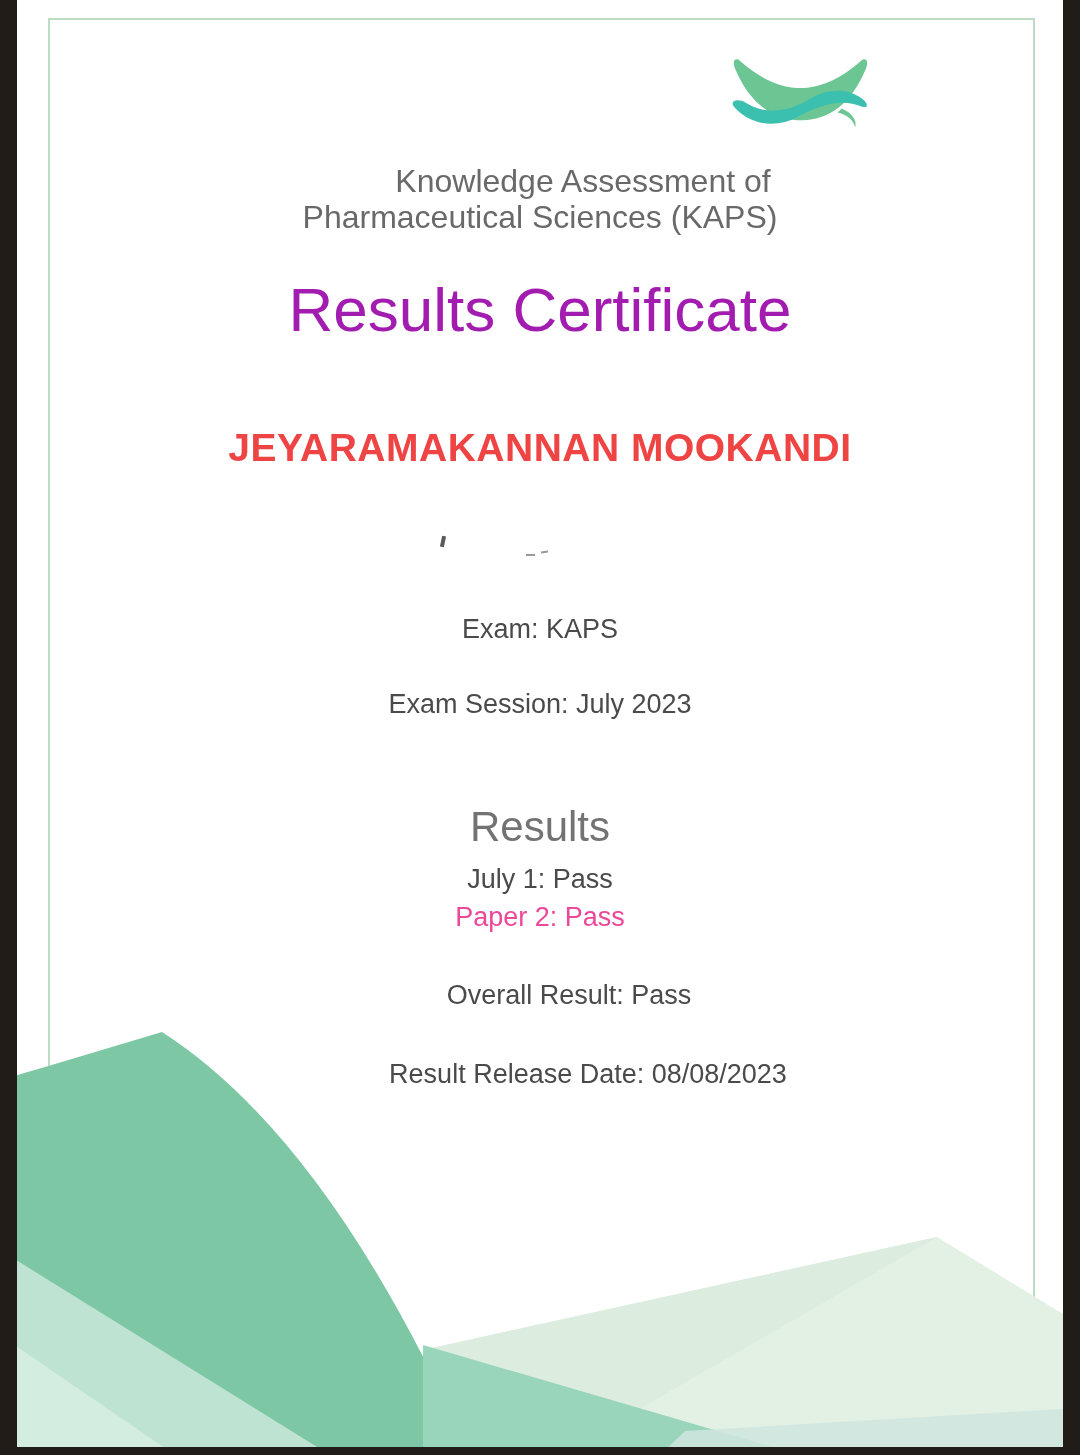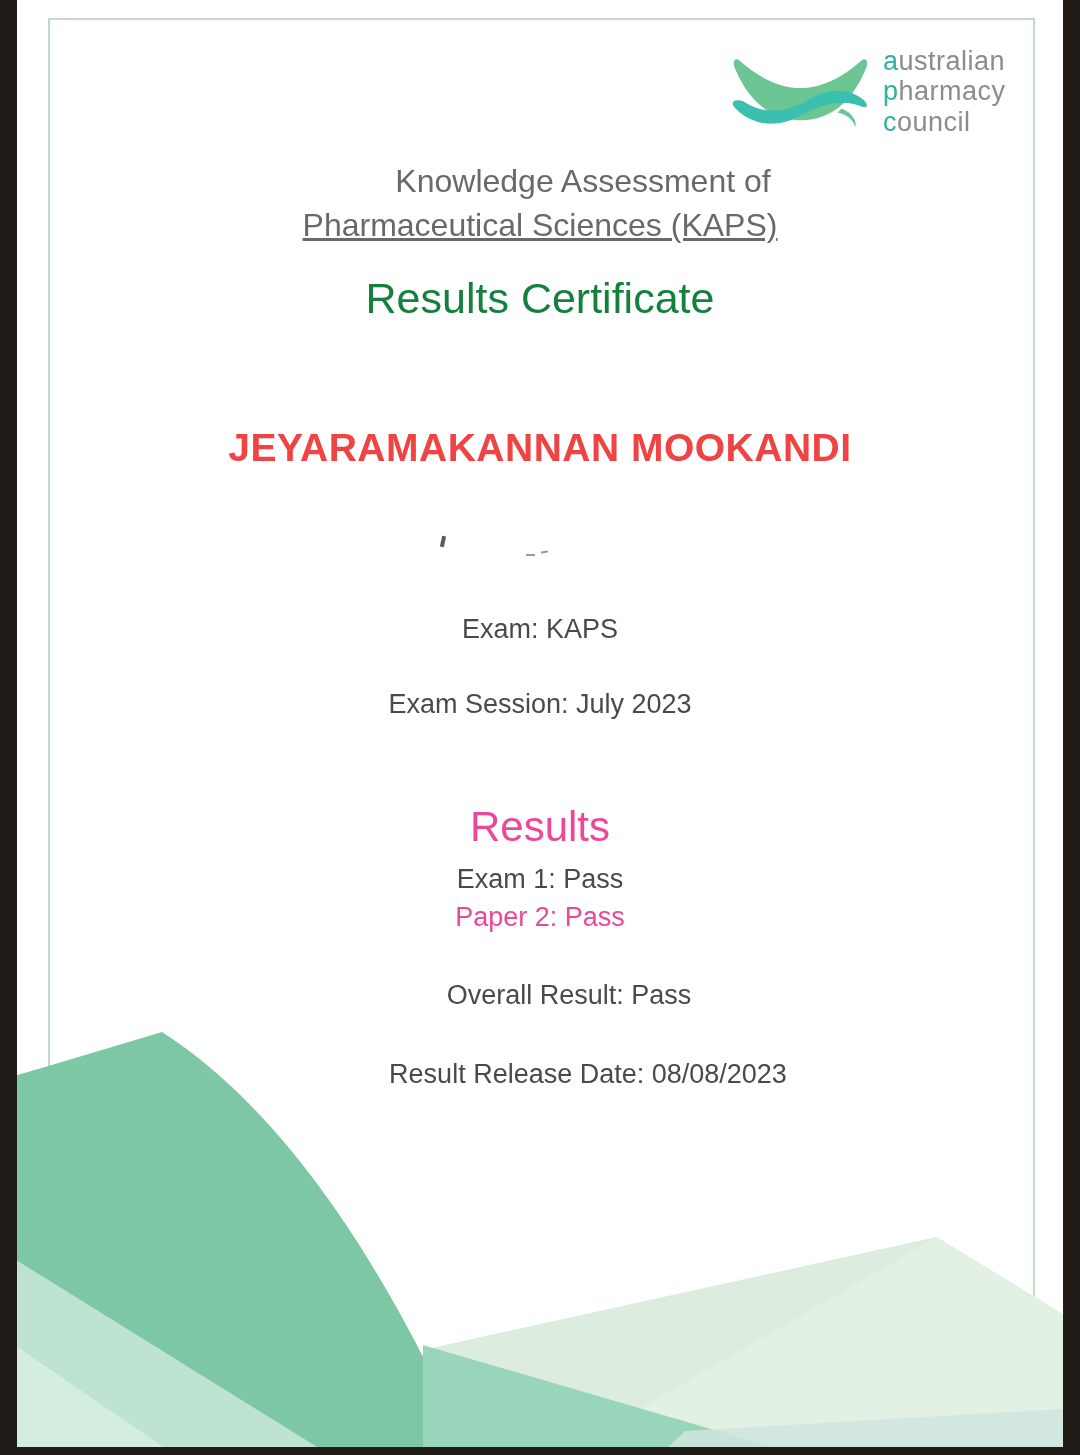--- a/index.html
+++ b/index.html
@@ -21,26 +21,26 @@
   
   .shapes{position:absolute;left:0;top:0;width:1080px;height:1455px;z-index:2;pointer-events:none;}
   
   .logo{position:absolute;top:44px;left:728px;width:300px;height:95px;z-index:3;display:flex;align-items:center;}
   .logo-mark{width:145px;height:88px;flex:0 0 auto;}
   .logo-text{margin-left:10px;font-size:27px;line-height:1.12;color:#8c8c8c;letter-spacing:0.5px;}
   .logo-text .ini{color:#2eb3a2;}
   
   .tline{position:absolute;left:0;width:100%;text-align:center;z-index:3;}
   .program1{top:163px;font-size:32px;color:#696969;padding-left:43px;}
-  .program2{top:207px;font-size:32px;color:#696969;text-decoration:underline;}
-  .cert-title{top:274px;font-size:43px;color:#15803d;}
+  .program2{top:199px;font-size:32px;color:#696969;}
+  .cert-title{top:274px;font-size:62px;color:#a21caf;}
   .cand-name{top:426px;font-size:39px;font-weight:bold;color:#ef4444;letter-spacing:0.5px;}
   .exam{top:614px;font-size:27px;color:#4a4a4a;}
   .session{top:689px;font-size:27px;color:#4a4a4a;text-align:center;}
-  .results-h{top:803px;font-size:42px;color:#ec4899;}
+  .results-h{top:803px;font-size:42px;color:#737373;}
   .paper1{top:864px;font-size:27px;color:#4a4a4a;}
   .paper2{top:902px;font-size:27px;color:#ec4899;}
   .overall{top:980px;font-size:27px;color:#4a4a4a;margin-left:29px;}
   .release{top:1059px;font-size:27px;color:#4a4a4a;margin-left:48px;}
   
   .redact{position:absolute;z-index:3;background:#5a5a5a;}
   .r1{left:441px;top:536px;width:4px;height:11px;transform:rotate(12deg);}
   .r2{left:526px;top:554px;width:9px;height:2px;background:#9a9a9a;}
   .r3{left:541px;top:551px;width:7px;height:2px;background:#9a9a9a;transform:rotate(-8deg);}
 </style>
@@ -63,39 +63,34 @@
 
   <path d="M660,1455 L685,1431 L1063,1409 L1063,1455 Z" fill="#cfe5df" opacity="0.85"></path>
 </svg>
 
 <div class="logo">
   <svg class="logo-mark" viewBox="0 0 140 90" xmlns="http://www.w3.org/2000/svg">
     <path d="M8,13 C30,33 52,41 70,41 C88,41 110,33 132,13 C137,9 140,13 137,21 C122,57 100,73 72,74 C42,74 18,57 3,21 C0,13 3,9 8,13 Z" fill="#6cc694"></path>
     <path d="M2,60 C20,80 46,82 68,70 C90,58 112,51 133,60 C139,62 140,57 133,52 C117,40 96,42 78,53 C58,65 34,69 14,56 C6,51 -3,54 2,60 Z" fill="#3bbfae"></path>
     <path d="M112,62 C122,66 128,74 126,81 C124,74 118,68 108,66 Z" fill="#6cc694"></path>
   </svg>
-  <div class="logo-text">
-    <div><span class="ini">a</span><span>ustralian</span></div>
-    <div><span class="ini">p</span><span>harmacy</span></div>
-    <div><span class="ini">c</span><span>ouncil</span></div>
-  </div>
 </div>
 
 <div class="tline program1">Knowledge Assessment of</div>
 <div class="tline program2">Pharmaceutical Sciences (KAPS)</div>
 <div class="tline cert-title">Results Certificate</div>
 <div class="tline cand-name">JEYARAMAKANNAN MOOKANDI</div>
 
 <div class="redact r1"></div>
 <div class="redact r2"></div>
 <div class="redact r3"></div>
 
 <div class="tline exam">Exam: KAPS</div>
 <div class="tline session">Exam Session: July 2023</div>
 <div class="tline results-h">Results</div>
-<div class="tline paper1">Exam 1: Pass</div>
+<div class="tline paper1">July 1: Pass</div>
 <div class="tline paper2">Paper 2: Pass</div>
 <div class="tline overall">Overall Result: Pass</div>
 <div class="tline release">Result Release Date: 08/08/2023</div>
 
 <div class="bar bar-left"></div>
 <div class="bar bar-right"></div>
 <div class="bar bar-bottom"></div>
 
 </body></html>

